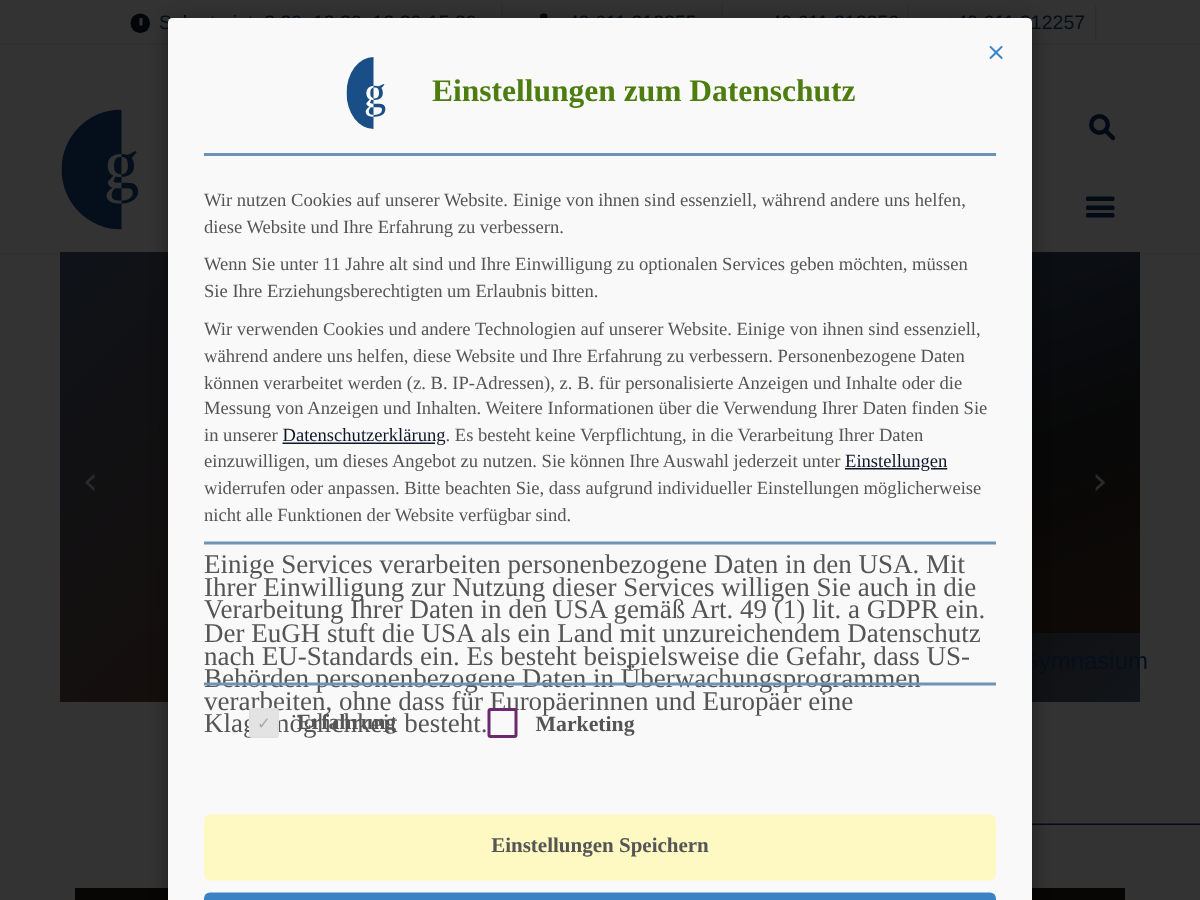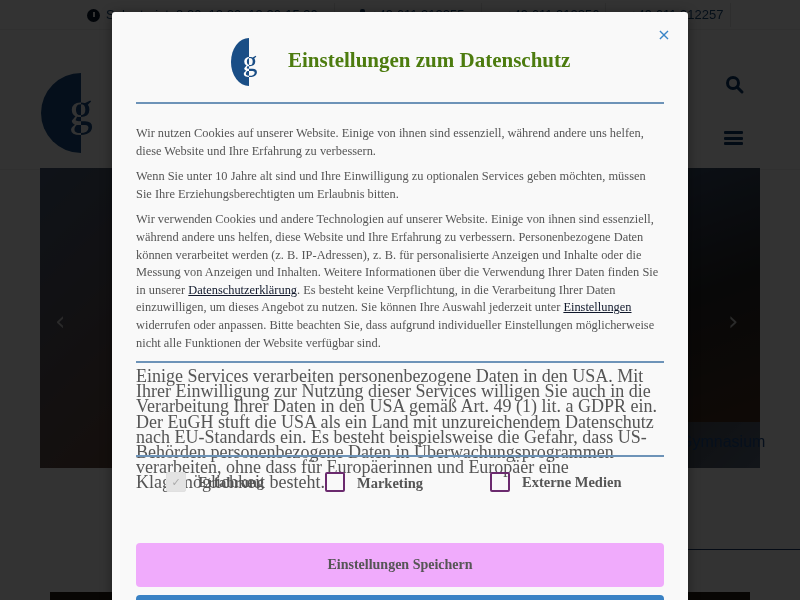--- a/index.html
+++ b/index.html
@@ -46,21 +46,21 @@
 
     .usa-text { position: absolute; left: 24px; top: 357px; width: 528px; font-size: 18px; line-height: 15.2px; color: #555; }
 
     .checks { position: absolute; left: 24px; top: 460px; width: 528px; height: 24px; }
     .check { position: absolute; top: 0; display: flex; align-items: center; gap: 12px; cursor: pointer; }
     .box { width: 20px; height: 20px; border-radius: 2px; display: inline-flex; align-items: center; justify-content: center; }
     .box.disabled { background: #e3e3e3; border: 1px solid #e0e0e0; color: #aaa; font-size: 11px; font-family: "DejaVu Sans", sans-serif; }
     .box.empty { border: 2px solid #6b2a6e; background: transparent; }
     .check-label { font-size: 14.5px; font-weight: bold; color: #555; }
 
-    .save-btn { position: absolute; left: 24px; top: 531px; width: 528px; height: 44px; background: #f0abfc; border-radius: 4px; text-align: center; line-height: 44px; font-size: 14px; font-weight: bold; color: #555; cursor: pointer; }
+    .save-btn { position: absolute; left: 24px; top: 531px; width: 528px; height: 44px; background: #fef9c3; border-radius: 4px; text-align: center; line-height: 44px; font-size: 14px; font-weight: bold; color: #555; cursor: pointer; }
     .accept-btn { position: absolute; left: 24px; top: 583px; width: 528px; height: 40px; background: #3a82c4; border-radius: 4px; cursor: pointer; }
   </style>
 </head>
 <body>
 
 <div class="site">
   <div class="topbar">
     <div class="topbar-item" style="left:87px;">
       <span class="clock-icon"></span>
       <span>Sekretariat: 8:30–12:30, 13:30-15:30</span>
@@ -128,40 +128,36 @@
     <path d="M18 0 A18 24 0 0 0 18 48 Z" fill="#1a4e86"></path>
     <text x="19" y="33" font-family="Liberation Serif, serif" font-size="30" fill="#1a4e86" text-anchor="middle">g</text>
     <text x="19" y="33" font-family="Liberation Serif, serif" font-size="30" fill="#ffffff" text-anchor="middle" clip-path="url(#mhalf)">g</text>
   </svg>
   <div class="modal-title">Einstellungen zum Datenschutz</div>
 
   <div class="divider" style="top:90px;"></div>
 
   <div class="modal-body">
     <p>Wir nutzen Cookies auf unserer Website. Einige von ihnen sind essenziell, während andere uns helfen, diese Website und Ihre Erfahrung zu verbessern.</p>
-    <p>Wenn Sie unter 10 Jahre alt sind und Ihre Einwilligung zu optionalen Services geben möchten, müssen Sie Ihre Erziehungsberechtigten um Erlaubnis bitten.</p>
+    <p>Wenn Sie unter 11 Jahre alt sind und Ihre Einwilligung zu optionalen Services geben möchten, müssen Sie Ihre Erziehungsberechtigten um Erlaubnis bitten.</p>
     <p><span>Wir verwenden Cookies und andere Technologien auf unserer Website. Einige von ihnen sind essenziell, während andere uns helfen, diese Website und Ihre Erfahrung zu verbessern. Personenbezogene Daten kön­nen verarbeitet werden (z. B. IP-Adressen), z. B. für personalisierte Anzeigen und Inhalte oder die Mes­sung von Anzeigen und Inhalten. Weitere Informationen über die Verwendung Ihrer Daten finden Sie in un­serer </span><a>Datenschutzerklärung</a><span>. Es besteht keine Verpflichtung, in die Verarbeitung Ihrer Daten einzuwilligen, um dieses Angebot zu nutzen. Sie können Ihre Auswahl jederzeit unter </span><a>Einstellungen</a><span> widerrufen oder anpassen. Bitte beachten Sie, dass aufgrund individueller Einstellungen möglicherweise nicht alle Funktio­nen der Website verfügbar sind.</span></p>
   </div>
 
   <div class="divider" style="top:349px;"></div>
 
   <div class="usa-text">Einige Services verarbeiten personenbezogene Daten in den USA. Mit Ihrer Einwilligung zur Nutzung die­ser Services willigen Sie auch in die Verarbeitung Ihrer Daten in den USA gemäß Art. 49 (1) lit. a GDPR ein. Der EuGH stuft die USA als ein Land mit unzureichendem Datenschutz nach EU-Standards ein. Es be­steht beispielsweise die Gefahr, dass US-Behörden personenbezogene Daten in Überwachungsprogrammen verarbeiten, ohne dass für Europäerinnen und Europäer eine Klagemöglichkeit besteht.</div>
 
   <div class="divider" style="top:443px;"></div>
 
   <div class="checks">
     <label class="check" style="left:30px;">
       <span class="box disabled">✓</span>
       <span class="check-label">Erfahrung</span>
     </label>
     <label class="check" style="left:189px;align-items:flex-end;">
       <span class="box empty"></span>
       <span class="check-label">Marketing</span>
     </label>
-    <label class="check" style="left:354px;">
-      <span class="box empty"></span>
-      <span class="check-label">Externe Medien</span>
-    </label>
   </div>
 
   <div class="save-btn">Einstellungen Speichern</div>
   <div class="accept-btn"></div>
 </div>
 
 </body></html>

